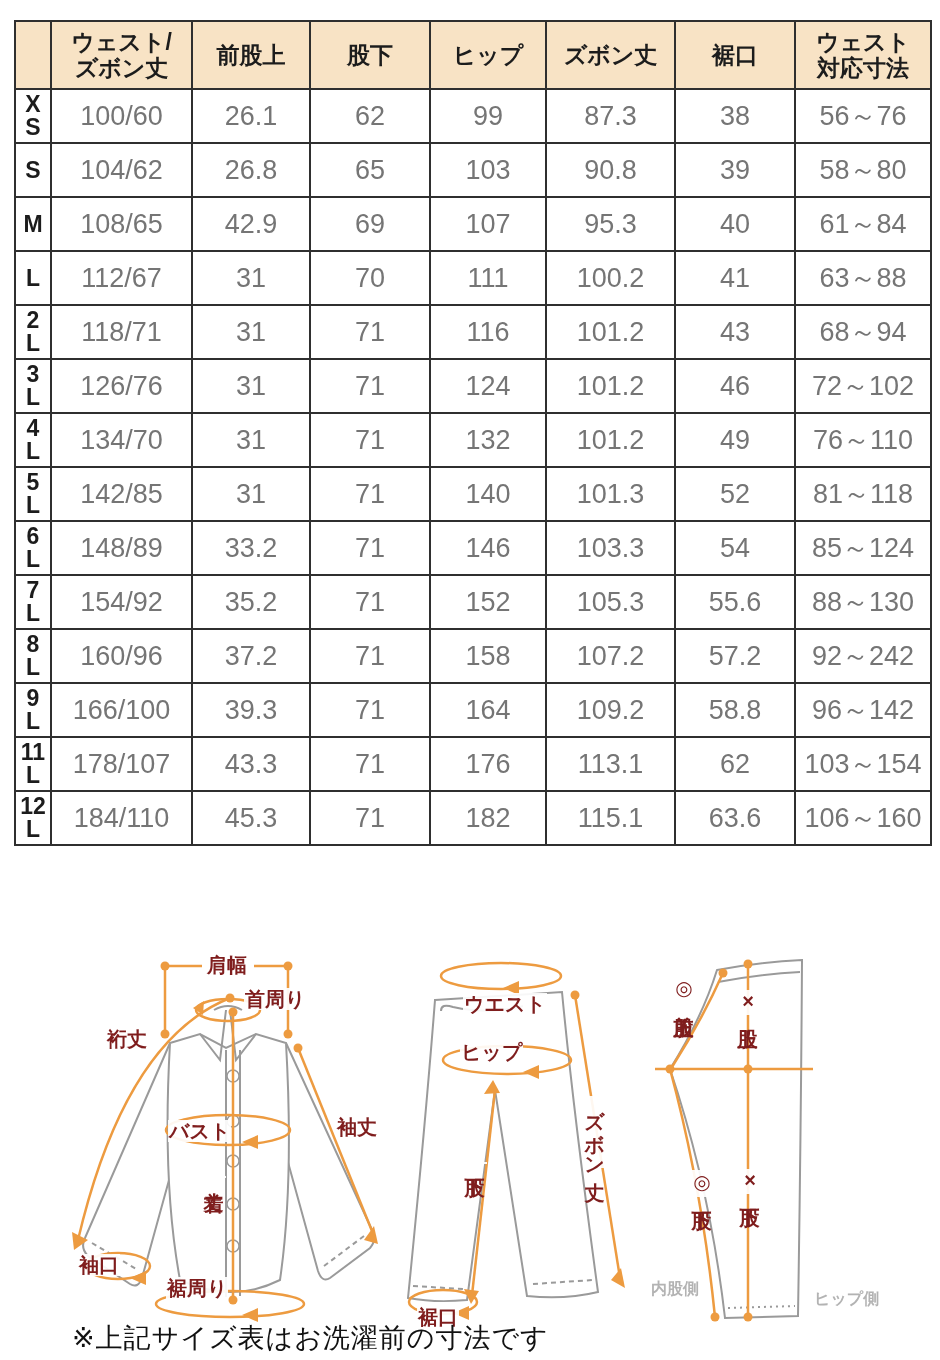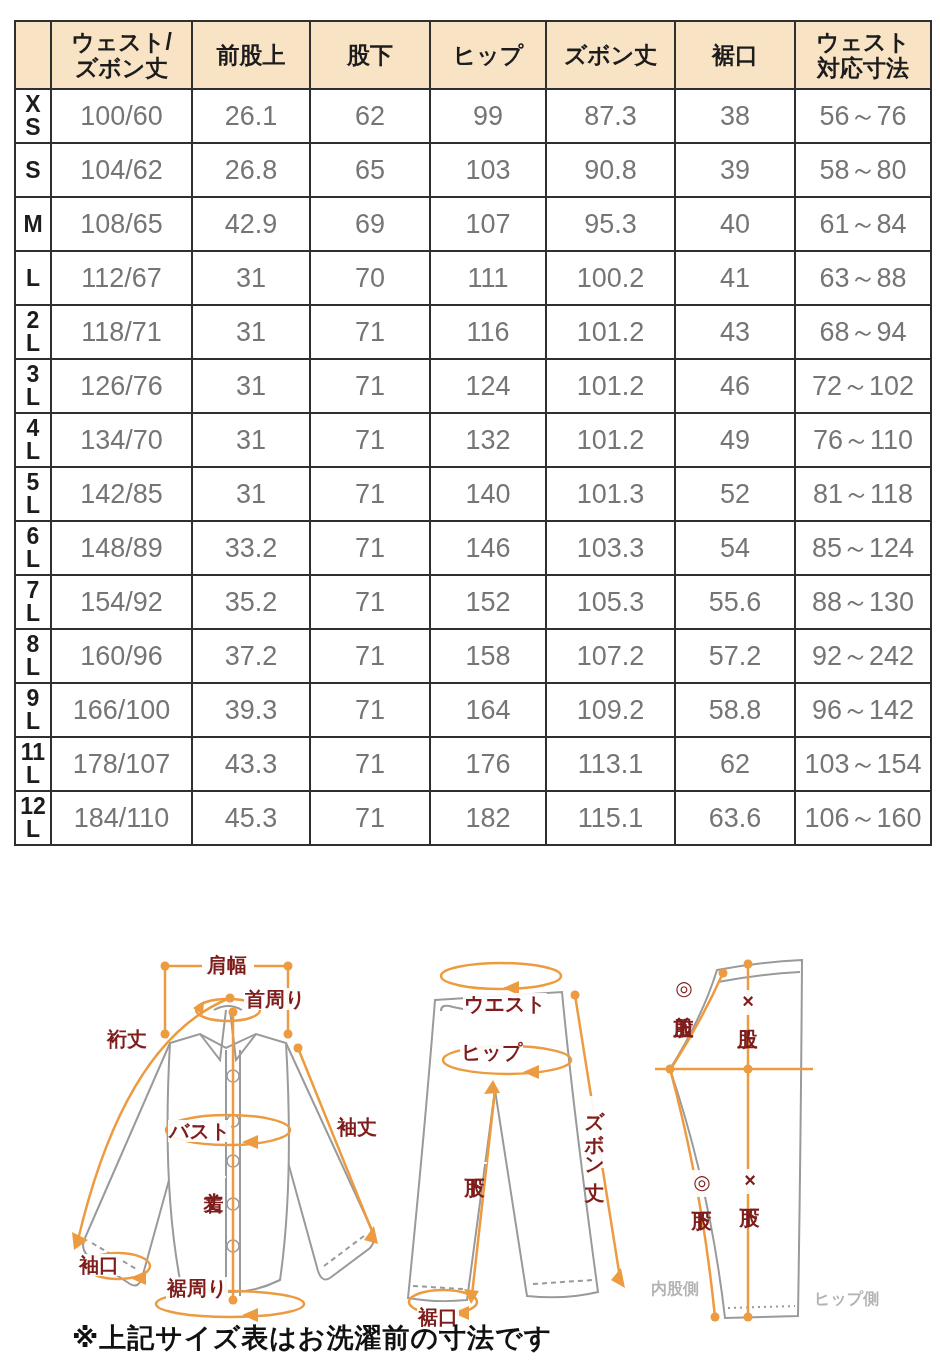--- a/index.html
+++ b/index.html
@@ -37,21 +37,21 @@
   }
   .vlabel{
     writing-mode:vertical-rl;text-orientation:upright;
     letter-spacing:1px;white-space:normal;
   }
   .side-gray{
     color:#b3b3b3;font-size:16px;background:transparent;
   }
   .note{
     position:absolute;left:72px;top:380px;
-    font-size:27px;font-weight:bold;color:#111111;letter-spacing:1px;
+    font-size:27px;font-weight:normal;color:#111111;letter-spacing:1px;
   }
   svg{display:block;}
 </style>
 </head>
 <body>
 
 <div class="size-table-wrap">
   <table class="size-table">
     <colgroup>
       <col style="width:36px">

